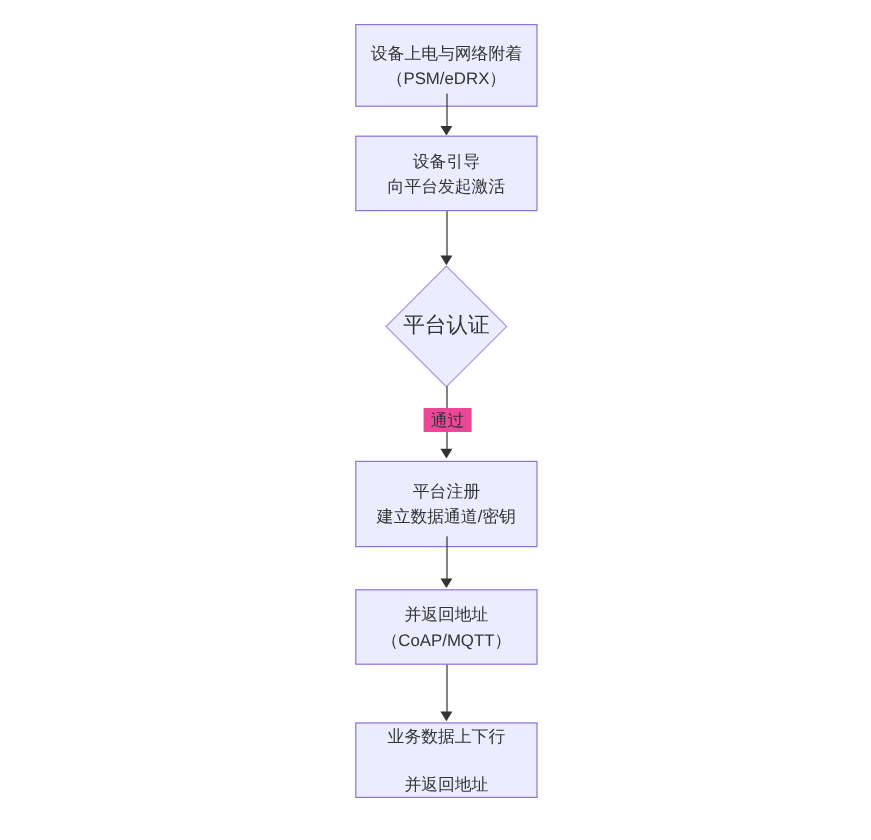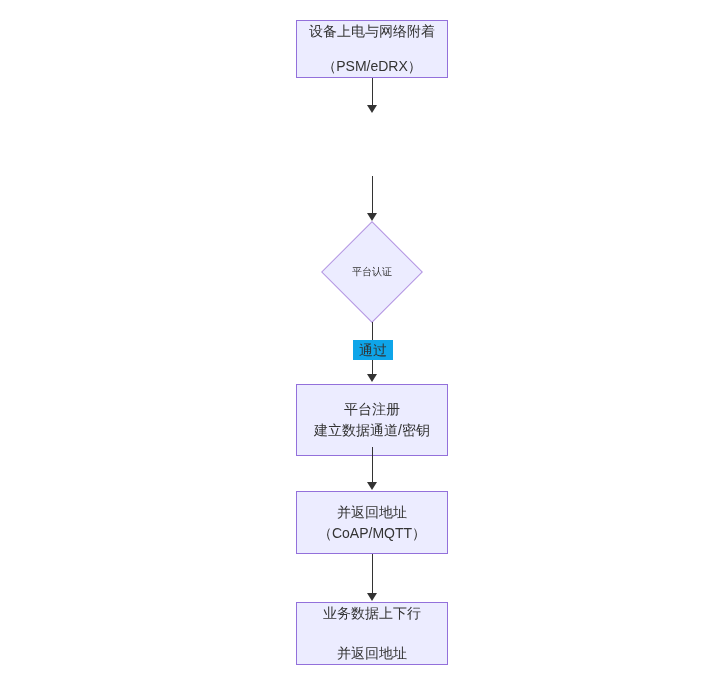--- a/index.html
+++ b/index.html
@@ -43,21 +43,21 @@
     transform: rotate(45deg);
     box-sizing: border-box;
   }
   .diamond-label {
     position: absolute;
     left: 296px;
     top: 261px;
     width: 152px;
     text-align: center;
     color: #333333;
-    font-size: 10px;
+    font-size: 18px;
     line-height: 21px;
   }
   .edge-line {
     position: absolute;
     left: 372px;
     width: 1px;
     background: #333333;
   }
   .edge-head {
     position: absolute;
@@ -66,40 +66,44 @@
     height: 0;
     border-left: 5px solid transparent;
     border-right: 5px solid transparent;
     border-top: 8px solid #333333;
   }
   .edge-label {
     position: absolute;
     left: 353px;
     top: 340px;
     width: 40px;
-    background: #0ea5e9;
+    background: #ec4899;
     color: #333333;
     font-size: 14px;
     line-height: 20px;
     text-align: center;
   }
 </style>
 </head>
 <body>
 
 <div class="canvas">
 
-  <div class="node" style="top:20px; height:58px;justify-content:space-between;">
+  <div class="node" style="top:20px; height:69px;">
     <div class="line">设备上电与网络附着</div>
     <div class="line">（PSM/eDRX）</div>
   </div>
 
   <div class="edge-line" style="top:78px; height:28px;"></div>
   <div class="edge-head" style="top:105px;"></div>
 
+  <div class="node" style="top:113px; height:63px;">
+    <div class="line">设备引导</div>
+    <div class="line">向平台发起激活</div>
+  </div>
 
   <div class="edge-line" style="top:176px; height:38px;"></div>
   <div class="edge-head" style="top:213px;"></div>
 
   <div class="diamond-shape"></div>
   <div class="diamond-label">平台认证</div>
 
   <div class="edge-line" style="top:322px; height:53px;"></div>
   <div class="edge-label">通过</div>
   <div class="edge-head" style="top:374px;"></div>

